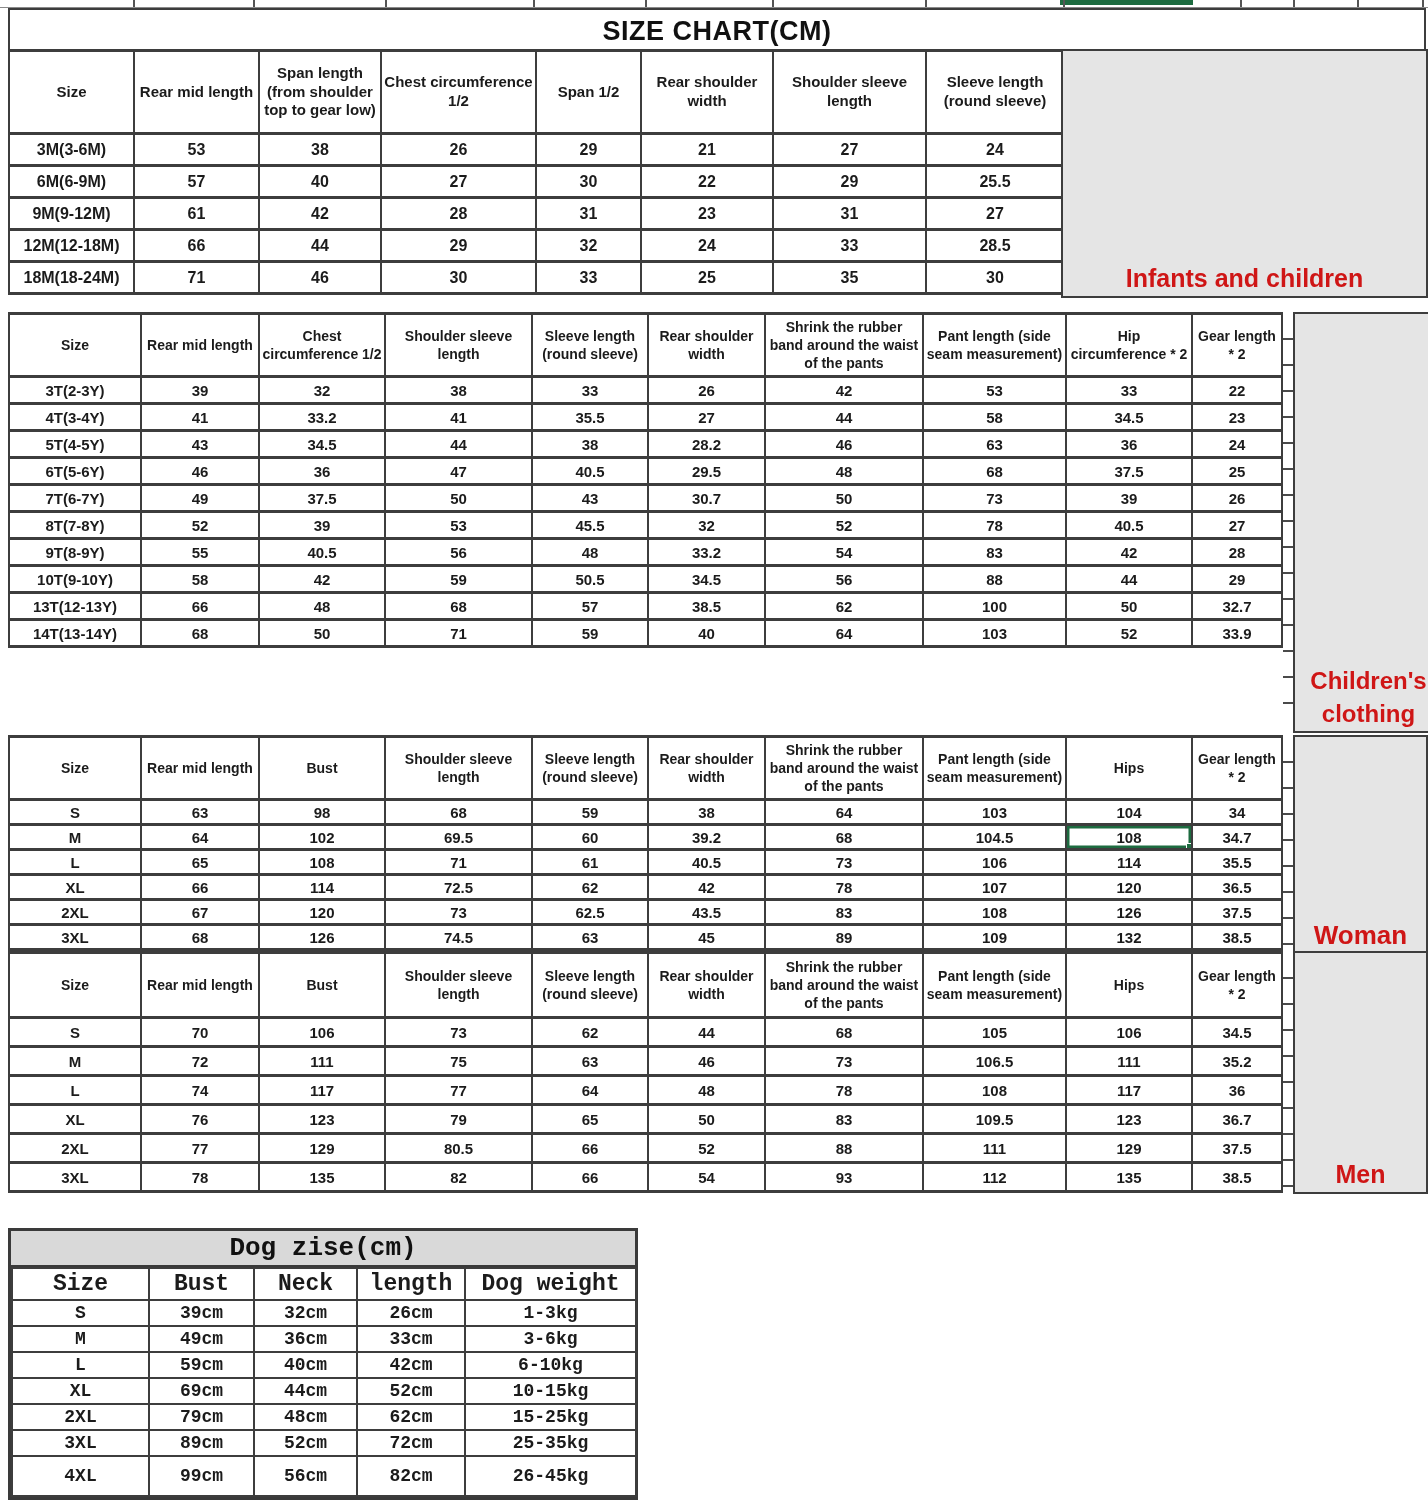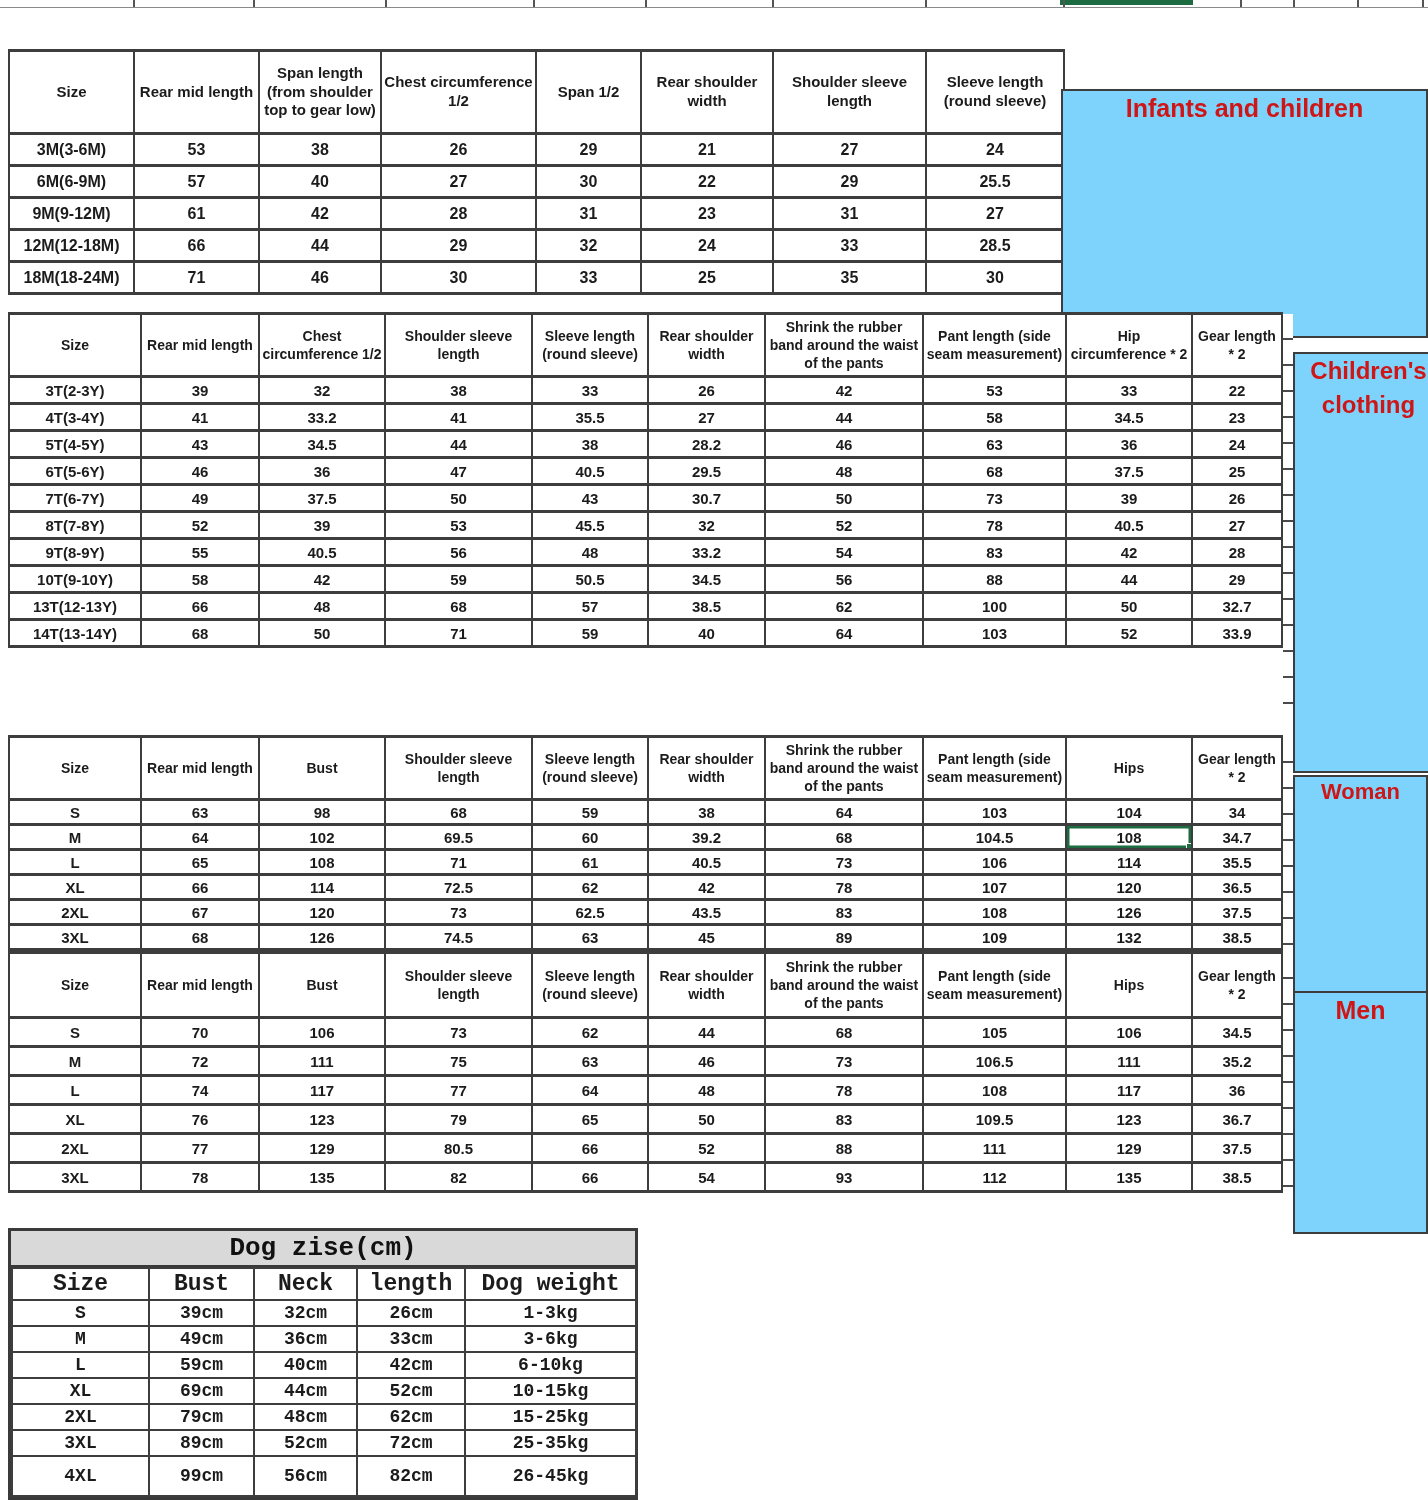--- a/index.html
+++ b/index.html
@@ -34,27 +34,27 @@
   .sel{box-shadow:inset 0 0 0 2.5px var(--selection_green);position:relative;}
   .handle{position:absolute;right:-4px;bottom:-4px;width:7px;height:7px;
     background:var(--selection_green);border:1.5px solid #ffffff;z-index:3;}
   
   .title-box{
     position:absolute;border:2.5px solid var(--border);background:#fff;
     display:flex;align-items:center;justify-content:center;
     font-weight:bold;font-size:27px;letter-spacing:.5px;color:#111;
   }
   .label-box{
-    position:absolute;border:2.5px solid var(--border);background:#7dd3fc;
-    display:flex;align-items:flex-start;justify-content:center;text-align:center;
-    font-weight:bold;color:var(--label_red);line-height:1.4;margin-top:40px;
+    position:absolute;border:2.5px solid var(--border);background:#e5e5e5;
+    display:flex;align-items:flex-end;justify-content:center;text-align:center;
+    font-weight:bold;color:var(--label_red);line-height:1.4;
   }
   #infants-label{font-size:25px;}
   #children-label{font-size:24px;padding:0 8px;}
-  #woman-label{font-size:22px;}
+  #woman-label{font-size:26px;}
   #men-label{font-size:25px;}
   
   .stub{position:absolute;width:10px;
     background:repeating-linear-gradient(to bottom,#ffffff 0,#ffffff 24px,#4a4a4a 24px,#4a4a4a 26px);}
   
   #top-strip{position:absolute;left:0;top:0;width:1428px;height:8px;}
   #top-strip .hline{position:absolute;left:0;top:7px;width:1428px;height:1px;background:#8a8a8a;}
   #top-strip .tick{position:absolute;top:0;width:2px;height:7px;background:#555;}
   #top-strip .green{position:absolute;left:1060px;top:0;width:133px;height:5px;background:var(--selection_green);}
   
@@ -81,20 +81,23 @@
       <div class="tick" style="left: 645px;"></div>
       <div class="tick" style="left: 772px;"></div>
       <div class="tick" style="left: 925px;"></div>
       <div class="tick" style="left: 1063px;"></div>
       <div class="tick" style="left: 1240px;"></div>
       <div class="tick" style="left: 1293px;"></div>
       <div class="tick" style="left: 1357px;"></div>
       <div class="tick" style="left: 1422px;"></div>
     </div>
 
+  <div id="t1-title" class="title-box" style="left:8px;top:8px;width:1414px;height:43px">
+    <span>SIZE CHART(CM)</span>
+  </div>
 
   <div id="t1" class="tbox" style="left:8px;top:49px;width:1055px">
       <table class="grid">
         <colgroup>
           <col style="width: 125px;">
           <col style="width: 125px;">
           <col style="width: 122px;">
           <col style="width: 155px;">
           <col style="width: 105px;">
           <col style="width: 132px;">

